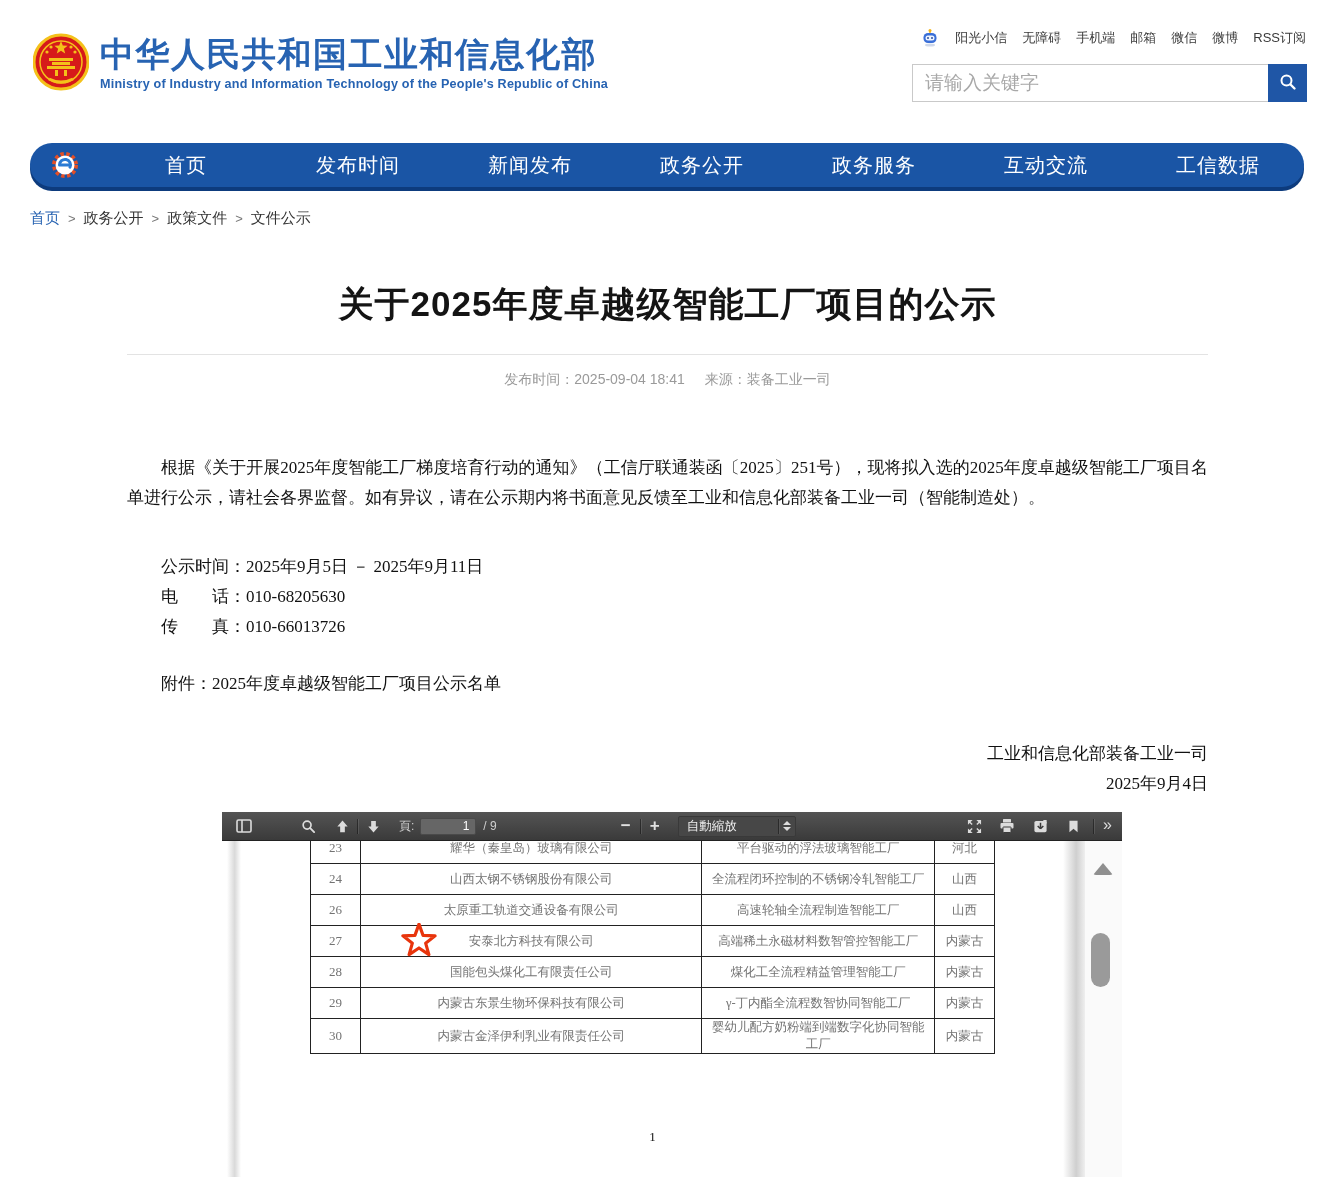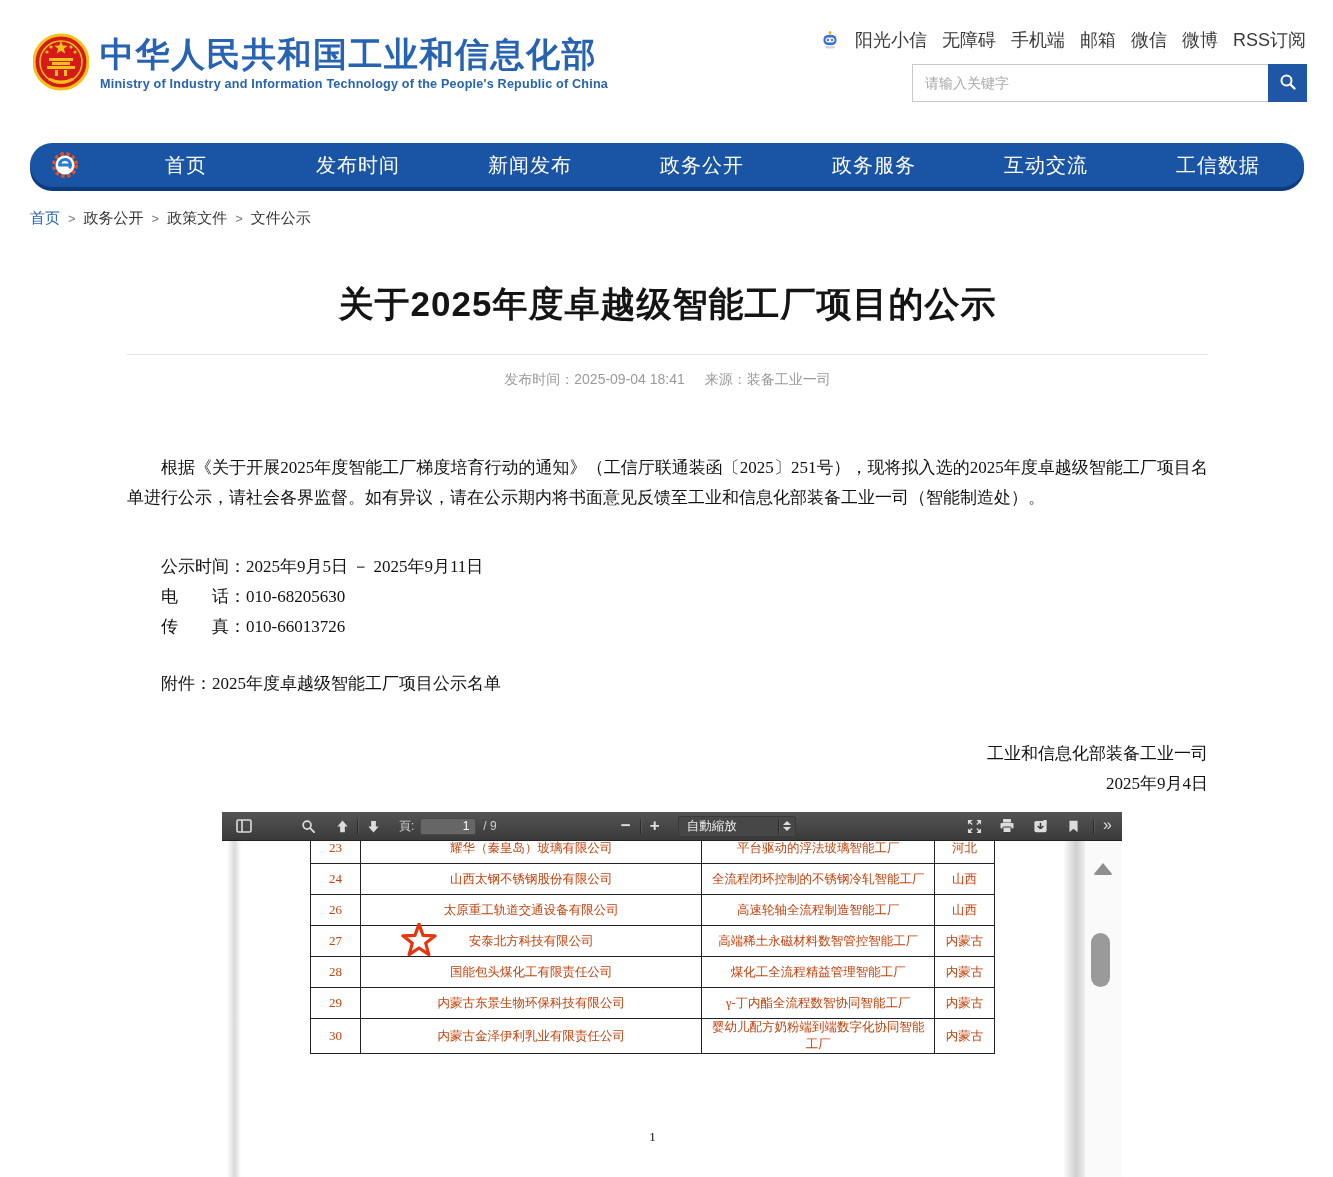--- a/index.html
+++ b/index.html
@@ -13,25 +13,25 @@
   *{margin:0;padding:0;box-sizing:border-box;}
   html,body{background:#fff;}
   body{font-family:"Liberation Sans","DejaVu Sans",sans-serif;}
   #page{position:relative;width:1333px;height:1177px;overflow:hidden;background:#fff;}
 
   
   .emblem{position:absolute;left:33px;top:31px;width:56px;height:62px;}
   .site-title{position:absolute;left:100px;top:36px;color:var(--brand-blue);}
   .site-title .cn{font-size:34px;font-weight:bold;letter-spacing:1.5px;line-height:36px;}
   .site-title .en{font-size:12.6px;font-weight:bold;margin-top:5px;letter-spacing:.2px;}
-  .quick-links{position:absolute;top:28px;right:27px;display:flex;align-items:center;gap:15px;font-size:18px;color:#3a3a3a;}
+  .quick-links{position:absolute;top:28px;right:27px;display:flex;align-items:center;gap:15px;font-size:13px;color:#3a3a3a;}
   .quick-links a{color:#3a3a3a;text-decoration:none;cursor:pointer;}
   .mascot{width:20px;height:20px;display:inline-block;}
   .search-bar{position:absolute;top:64px;right:26px;width:395px;height:38px;border:1px solid #c9c9c9;display:flex;background:#fff;}
-  .search-bar input{flex:1;border:none;outline:none;font-size:14px;padding:0 12px;color:#333;font-family:inherit;}
+  .search-bar input{flex:1;border:none;outline:none;font-size:19px;padding:0 12px;color:#333;font-family:inherit;}
   .search-bar input::placeholder{color:#a8a8a8;}
   .search-btn{width:39px;height:38px;margin:-1px -1px -1px 0;background:#1f56a6;border:none;display:flex;align-items:center;justify-content:center;cursor:pointer;}
 
   
   .nav{position:absolute;left:30px;top:143px;width:1274px;height:44px;background:var(--nav-blue);
        border-radius:22px;display:flex;align-items:center;box-shadow:0 4px 0 var(--nav-shadow);}
   .nav-logo{width:70px;display:flex;justify-content:center;align-items:center;}
   .nav-items{flex:1;display:flex;}
   .nav-item{flex:1;text-align:center;color:#fff;font-size:20px;letter-spacing:1px;cursor:pointer;}
 
@@ -79,21 +79,21 @@
     background:linear-gradient(90deg,#fff, #d9d9d9 55%, #fff);}
   .page-edge-right{position:absolute;right:0;top:0;bottom:0;width:22px;
     background:linear-gradient(90deg,#fff,#cfcfcf 60%,#efefef);}
   .scroll-lane{width:37px;background:#fafafa;position:relative;}
   .scroll-up{position:absolute;left:8px;top:22px;width:0;height:0;
     border-left:10px solid transparent;border-right:10px solid transparent;border-bottom:12px solid #8f8f8f;
     border-radius:3px;cursor:pointer;}
   .scroll-thumb{position:absolute;left:6px;top:92px;width:19px;height:54px;background:#9a9a9a;border-radius:10px;cursor:pointer;}
 
   .doc-table{position:absolute;left:88px;top:-9px;width:685px;border-collapse:collapse;
-    font-family:"Liberation Serif","DejaVu Serif",serif;font-size:12.5px;color:#c2410c;}
+    font-family:"Liberation Serif","DejaVu Serif",serif;font-size:12.5px;color:#737373;}
   .doc-table td{border:1px solid #222;height:31px;text-align:center;padding:0 4px;}
   .doc-table td.no{width:50px;font-family:"Liberation Serif",serif;font-size:13px;}
   .doc-table td.company{width:342px;position:relative;}
   .doc-table td.project{width:233px;}
   .doc-table td.province{width:60px;}
   .star-annot{position:absolute;left:40px;top:-3px;width:36px;height:36px;z-index:2;}
   .doc-pageno{position:absolute;left:88px;top:288px;width:685px;text-align:center;
     font-family:"Liberation Serif",serif;font-size:13px;color:#111;}
 </style>
 </head>

